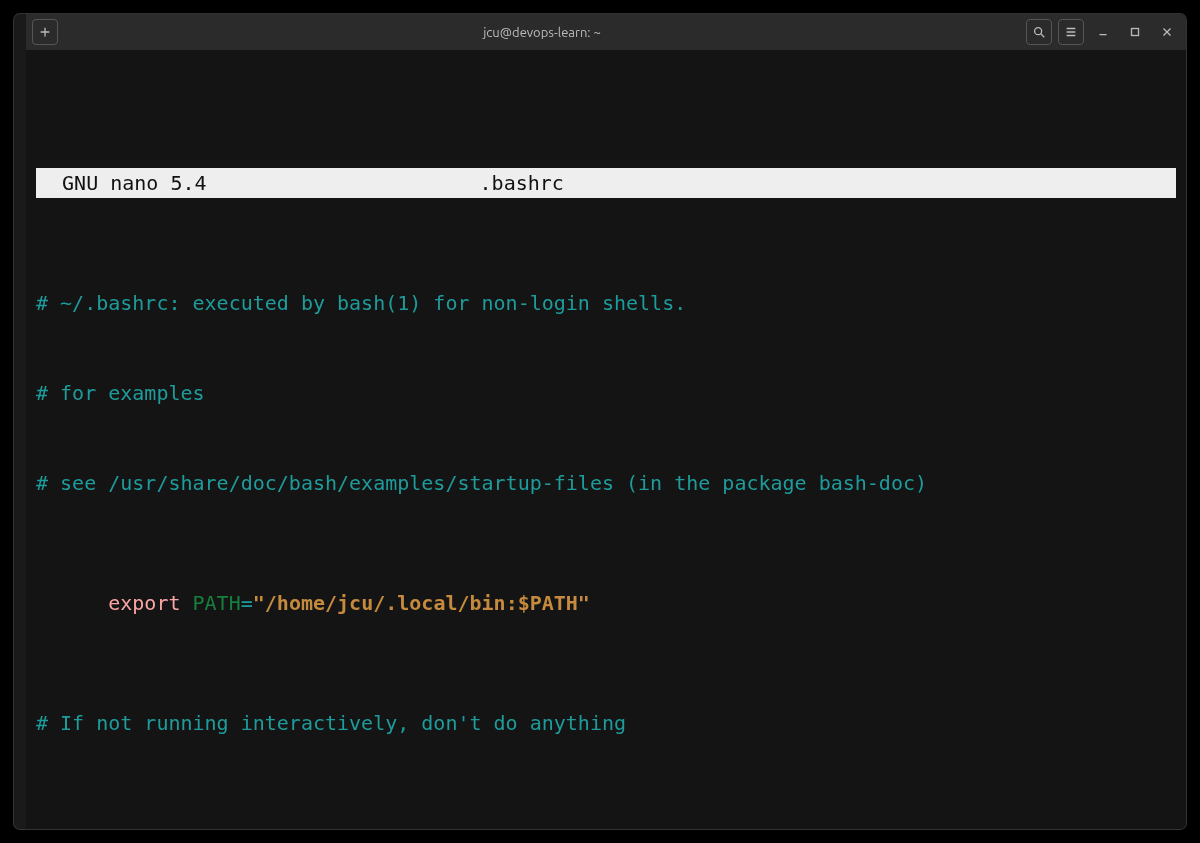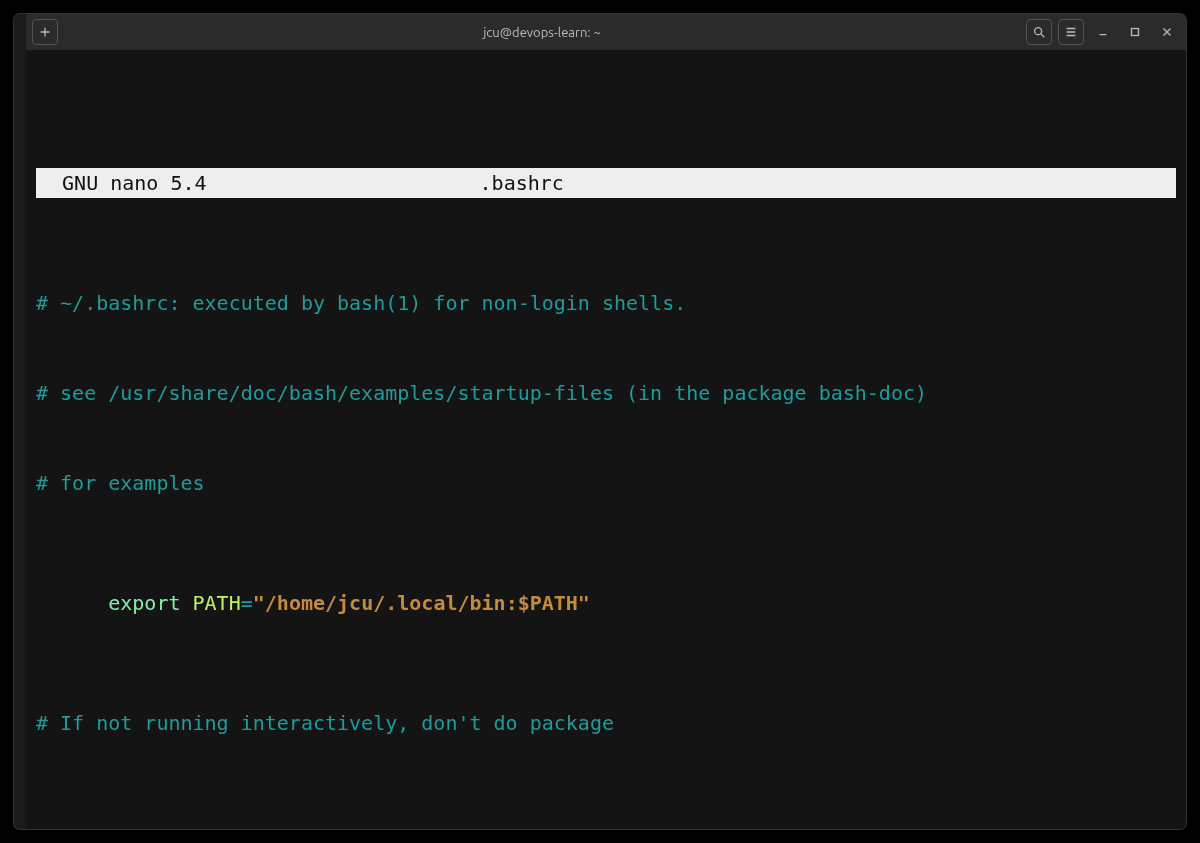--- a/index.html
+++ b/index.html
@@ -75,22 +75,22 @@
     display: flex;
     padding: 0 2px;
     margin-top: 20px;
   }
   .headerbar .leftpad { width: 2ch; }
   .headerbar .appver { }
   .headerbar .spacer { flex: 1; }
   .headerbar .fname { padding-right: 28ch; text-align: center; }
   .line { }
   .c-comment { color: #1e9c9c; text-align: center; }
-  .c-key { color: #86efac; } 
-  .c-white { color: #bef264; }
+  .c-key { color: #fca5a5; } 
+  .c-white { color: #15803d; }
   .c-eq { color: #1e9c9c; }
   .c-str { color: #c58a3d; font-weight: bold; }
   .c-red { color: #c44; }
   svg.icon { width: 14px; height: 14px; stroke: #bbb; fill: none; stroke-width: 1.5; }
 </style>
 </head>
 <body>
 
 <div class="window">
 
@@ -135,26 +135,26 @@
 
     <div class="headerbar">
       <span class="leftpad"> </span>
       <span class="appver">GNU nano 5.4</span>
       <span class="spacer"></span>
       <span class="fname">.bashrc</span>
       <span class="spacer"></span>
     </div>
 
     <div class="line"><span class="c-comment"># ~/.bashrc: executed by bash(1) for non-login shells.</span></div>
+    <div class="line"><span class="c-comment"># for examples</span></div>
     <div class="line"><span class="c-comment"># see /usr/share/doc/bash/examples/startup-files (in the package bash-doc)</span></div>
-    <div class="line"><span class="c-comment"># for examples</span></div>
     <div class="line">
       <span class="c-key">export</span><span class="c-white"> PATH</span><span class="c-eq">=</span><span class="c-str">"/home/jcu/.local/bin:$PATH"</span>
     </div>
-    <div class="line"><span class="c-comment"># If not running interactively, don't do package</span></div>
+    <div class="line"><span class="c-comment"># If not running interactively, don't do anything</span></div>
     <div class="line">
       <span class="c-key">bash</span><span class="c-red"> $-</span><span class="c-key"> in</span>
     </div>
     
     
     
     
     
     
     

